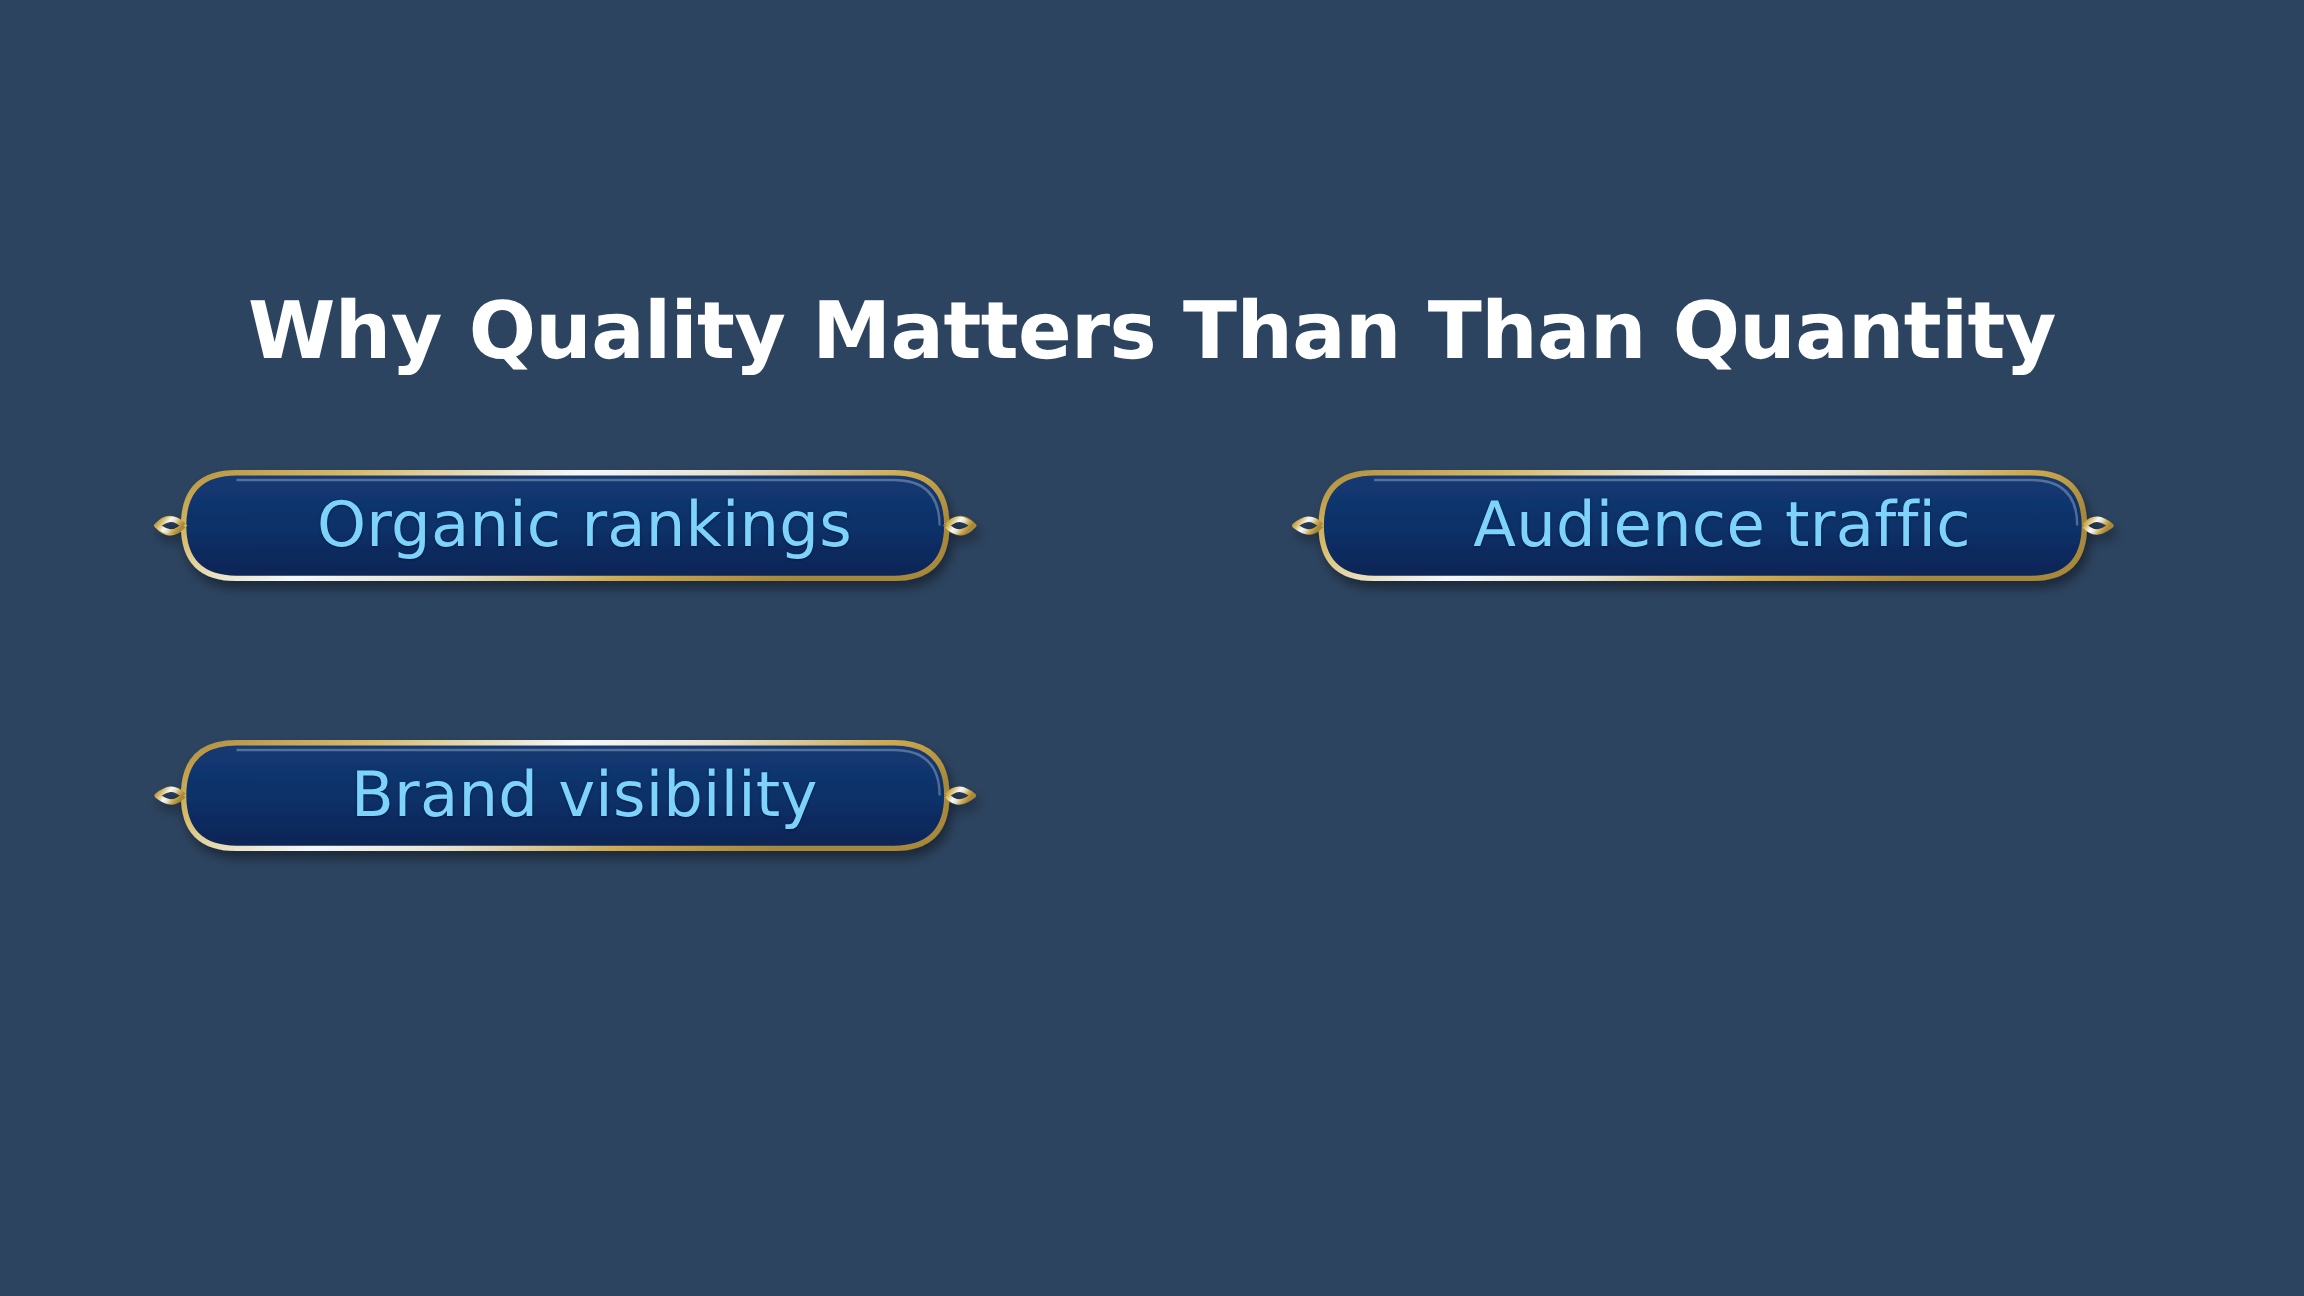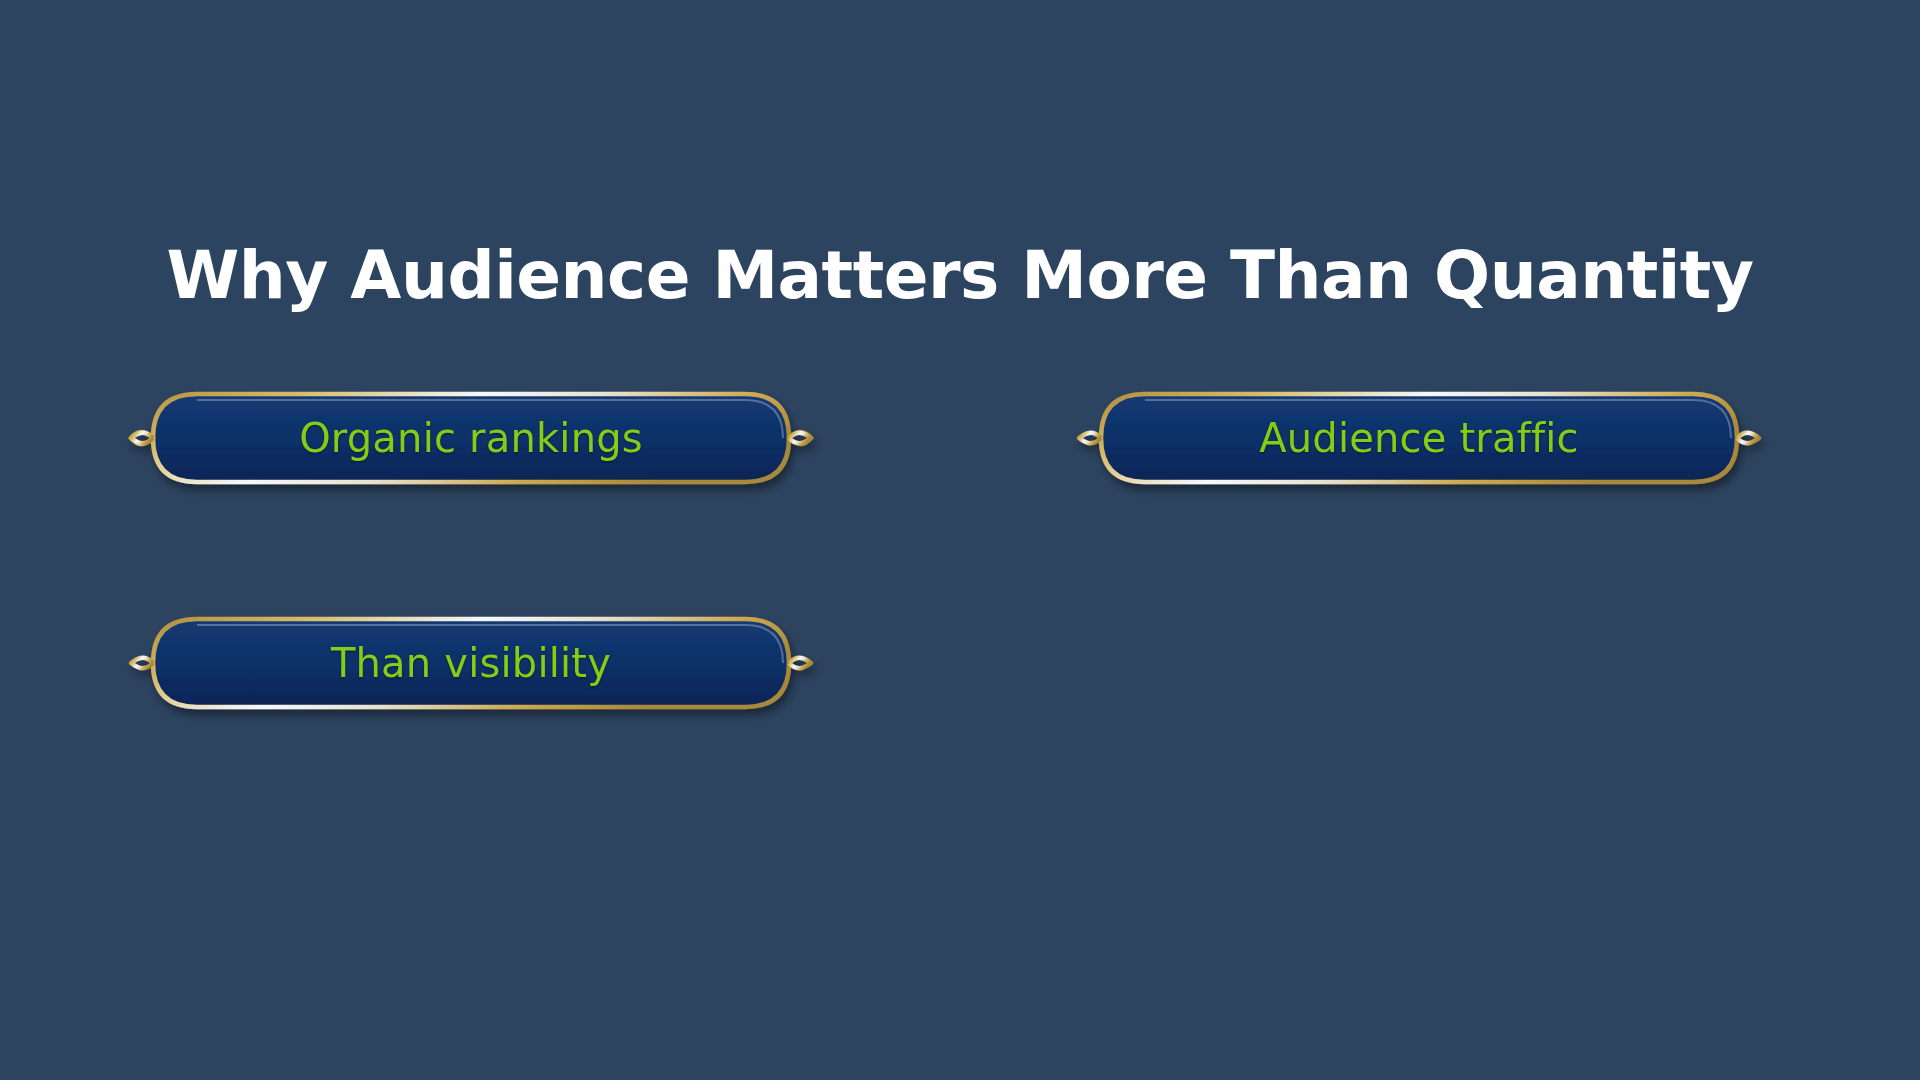--- a/index.html
+++ b/index.html
@@ -68,43 +68,43 @@
     position: absolute;
     left: 0;
     top: 0;
     width: 652px;
     height: 104px;
     overflow: visible;
   }
 
   .pill-label {
     position: absolute;
-    left: 0;
+    left: 16px;
     top: 0;
     width: 652px;
     height: 104px;
     display: flex;
     align-items: center;
     justify-content: center;
-    color: #84cc16;
+    color: #7dd3fc;
     font-family: "DejaVu Sans", "Liberation Sans", sans-serif;
     font-weight: 400;
-    font-size: 40px;
+    font-size: 52px;
     letter-spacing: 0.2px;
     white-space: nowrap;
     text-shadow: 0 1px 2px rgba(0,0,0,0.45);
     pointer-events: none;
   }
 </style>
 </head>
 <body>
 
 <div class="slide">
 
-  <h1 class="title">Why Audience Matters More Than Quantity</h1>
+  <h1 class="title">Why Quality Matters Than Than Quantity</h1>
 
   <div class="grid">
 
     <div class="pill-slot slot-r0c0">
       <div class="pill">
         <svg viewBox="0 0 652 104" preserveAspectRatio="none">
           <defs>
             <linearGradient id="fillA" x1="0" y1="0" x2="0" y2="1">
               <stop offset="0%" stop-color="#143a74"></stop>
               <stop offset="55%" stop-color="#0e3068"></stop>
@@ -155,19 +155,19 @@
       <div class="pill">
         <svg viewBox="0 0 652 104" preserveAspectRatio="none">
           <g filter="url(#dropA)">
             <path d="M 52,8 L 600,8 Q 644,8 644,52 Q 644,96 600,96 L 52,96 Q 8,96 8,52 Q 8,8 52,8 Z" fill="url(#fillA)"></path>
             <path d="M 52,8 L 600,8 Q 644,8 644,52 Q 644,96 600,96 L 52,96 Q 8,96 8,52 Q 8,8 52,8 Z" fill="none" stroke="url(#edgeA)" stroke-width="4.5"></path>
             <path d="M 8,52 C 0,44 -6,46 -14,52 C -6,58 0,60 8,52" fill="none" stroke="url(#edgeA)" stroke-width="4.5" stroke-linejoin="round"></path>
             <path d="M 644,52 C 652,44 658,46 666,52 C 658,58 652,60 644,52" fill="none" stroke="url(#edgeA)" stroke-width="4.5" stroke-linejoin="round"></path>
             <path d="M 52,14 L 600,14 Q 638,14 638,52" fill="none" stroke="#ffffff" stroke-opacity="0.28" stroke-width="2"></path>
           </g>
         </svg>
-        <span class="pill-label">Than visibility</span>
+        <span class="pill-label">Brand visibility</span>
       </div>
     </div>
 
 
   </div>
 </div>
 
 </body></html>

